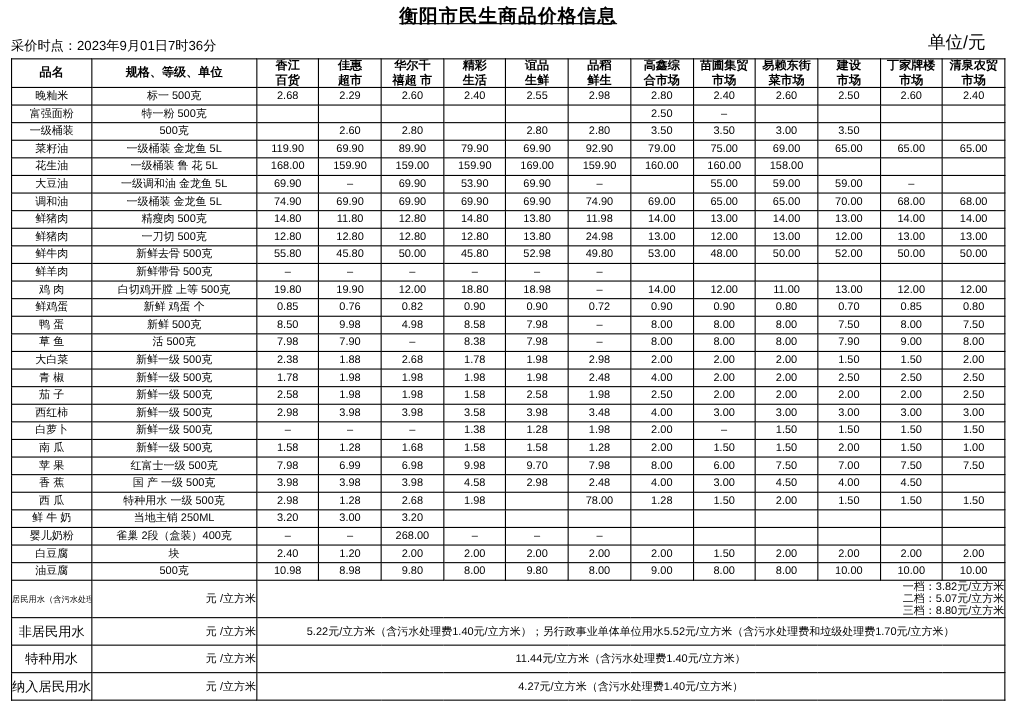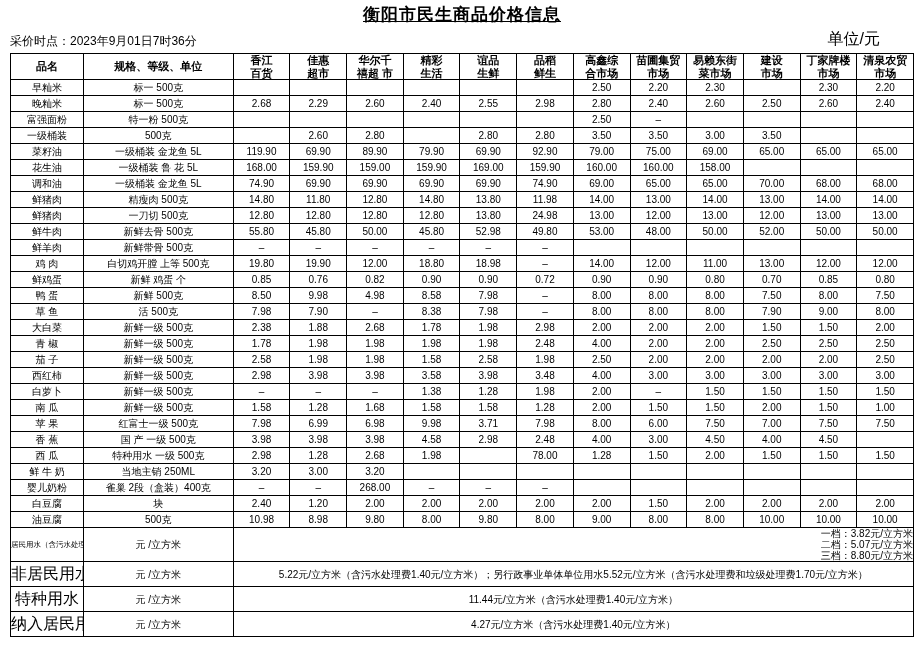--- a/index.html
+++ b/index.html
@@ -16,21 +16,21 @@
     text-align:center;
     font-size:17px;
     font-weight:bold;
     letter-spacing:1px;
     padding-top:3px;
     text-decoration:underline;
     font-family:"Liberation Serif","DejaVu Serif",serif;
   }
   .subbar{
     display:flex;justify-content:space-between;align-items:flex-end;
-    padding:3px 24px 3px 10px;
+    padding:3px 8px 3px 10px;
     font-size:12px;
   }
   .subbar .left{font-size:12px;}
   .subbar .right{font-size:16px;padding-right:20px;}
   table{
     border-collapse:collapse;
     width:904px;
     margin:0 10px;
     table-layout:fixed;
   }
@@ -49,23 +49,23 @@
     font-weight:bold;
     font-size:11px;
     height:17px;
   }
   .hdr-two{line-height:1.15;font-size:11px;}
   .c-name{width:72px;}
   .c-spec{width:148px;}
   .c-store{width:56px;}
   td.name{font-weight:normal;}
   td.spec{font-size:10px;}
-  .util-label{font-size:16px;}
+  .util-label{font-size:12px;}
   .util-label.small{font-size:7.5px;line-height:1.05;}
-  .util-unit{font-size:10px;}
+  .util-unit{font-size:10px;text-align:right;}
   .util-val{font-size:10px;}
   .util-val .seg{display:inline-block;}
   .row-util td{height:24px;}
   .tiers{display:flex;justify-content:space-around;align-items:flex-end;flex-direction:column;}
   .tiers span{display:inline-block;}
   .small-txt{font-size:10px;}
 </style>
 </head>
 <body>
 
@@ -144,36 +144,20 @@
             <div>市场</div>
           </th>
           <th class="hdr-two">
             <div>清泉农贸</div>
             <div>市场</div>
           </th>
         </tr>
     </thead>
     <tbody id="table-body">
         <tr>
-          <td class="name">早籼米</td>
-          <td class="spec">标一  500克</td>
-          <td></td>
-          <td></td>
-          <td></td>
-          <td></td>
-          <td></td>
-          <td></td>
-          <td>2.50</td>
-          <td>2.20</td>
-          <td>2.30</td>
-          <td></td>
-          <td>2.30</td>
-          <td>2.20</td>
-        </tr>
-        <tr>
           <td class="name">晚籼米</td>
           <td class="spec">标一  500克</td>
           <td>2.68</td>
           <td>2.29</td>
           <td>2.60</td>
           <td>2.40</td>
           <td>2.55</td>
           <td>2.98</td>
           <td>2.80</td>
           <td>2.40</td>
@@ -240,20 +224,36 @@
           <td>169.00</td>
           <td>159.90</td>
           <td>160.00</td>
           <td>160.00</td>
           <td>158.00</td>
           <td></td>
           <td></td>
           <td></td>
         </tr>
         <tr>
+          <td class="name">大豆油</td>
+          <td class="spec">一级调和油  金龙鱼  5L</td>
+          <td>69.90</td>
+          <td>–</td>
+          <td>69.90</td>
+          <td>53.90</td>
+          <td>69.90</td>
+          <td>–</td>
+          <td></td>
+          <td>55.00</td>
+          <td>59.00</td>
+          <td>59.00</td>
+          <td>–</td>
+          <td></td>
+        </tr>
+        <tr>
           <td class="name">调和油</td>
           <td class="spec">一级桶装   金龙鱼  5L</td>
           <td>74.90</td>
           <td>69.90</td>
           <td>69.90</td>
           <td>69.90</td>
           <td>69.90</td>
           <td>74.90</td>
           <td>69.00</td>
           <td>65.00</td>
@@ -486,21 +486,21 @@
           <td>1.50</td>
           <td>1.00</td>
         </tr>
         <tr>
           <td class="name">苹   果</td>
           <td class="spec">红富士一级  500克</td>
           <td>7.98</td>
           <td>6.99</td>
           <td>6.98</td>
           <td>9.98</td>
-          <td>3.71</td>
+          <td>9.70</td>
           <td>7.98</td>
           <td>8.00</td>
           <td>6.00</td>
           <td>7.50</td>
           <td>7.00</td>
           <td>7.50</td>
           <td>7.50</td>
         </tr>
         <tr>
           <td class="name">香   蕉</td>

